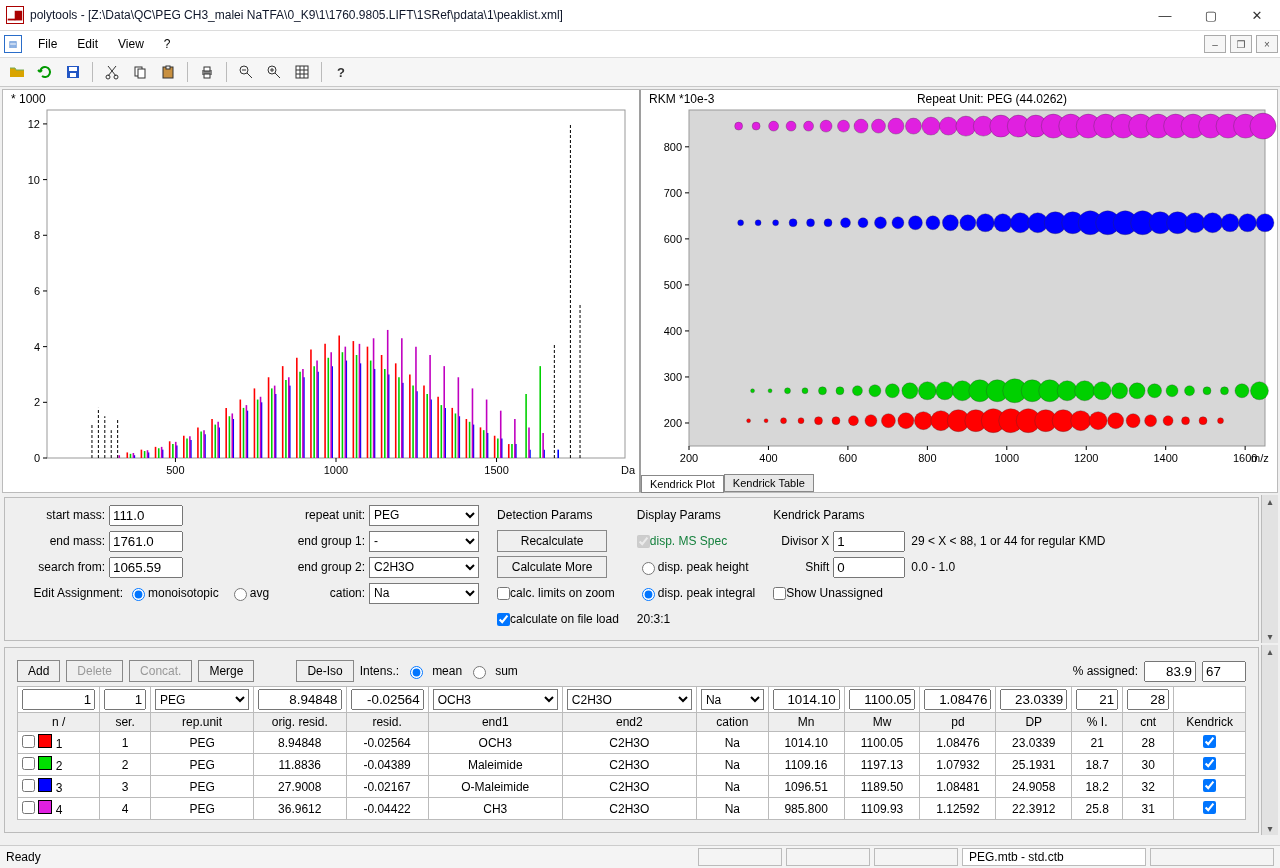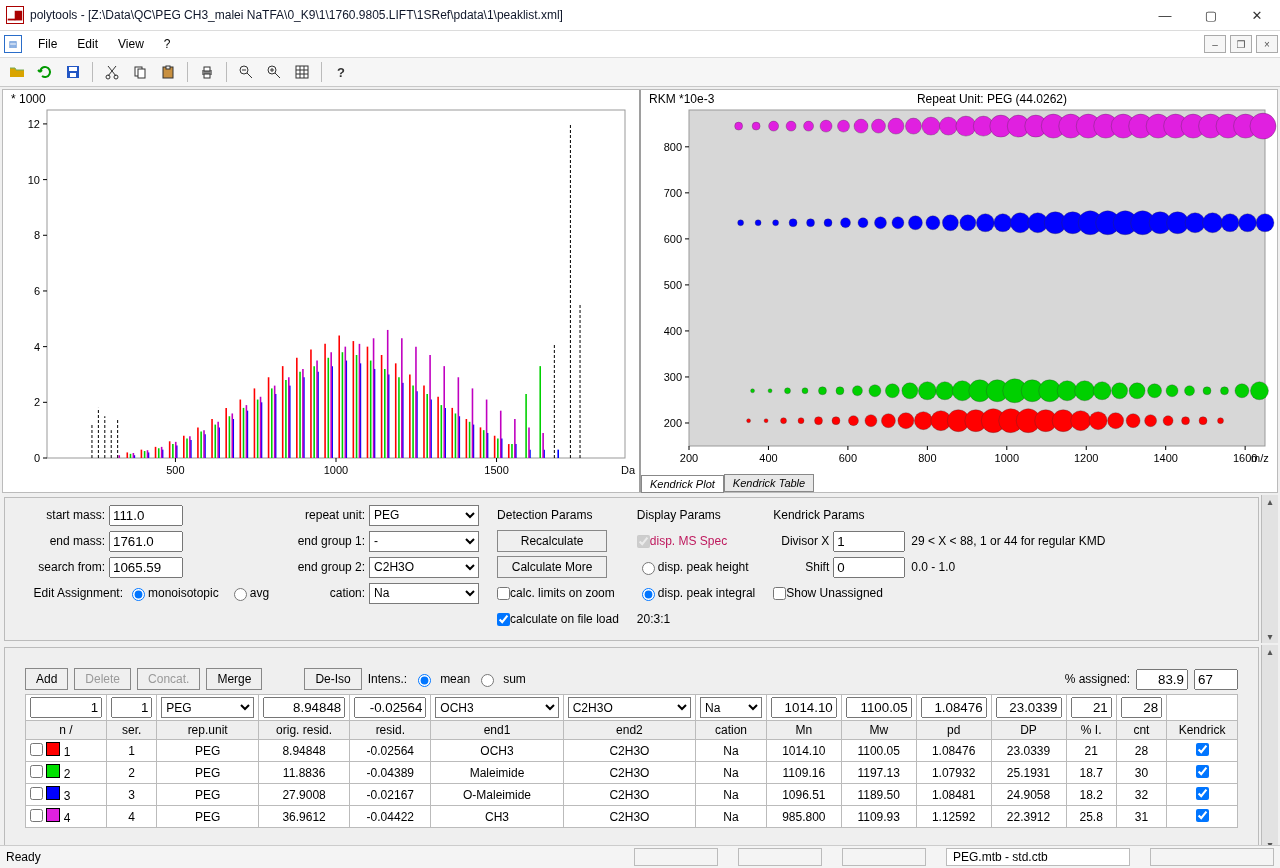--- a/index.html
+++ b/index.html
@@ -49,42 +49,42 @@
   .tool-btn svg { width:16px; height:16px; }
   .tool-sep { width:1px; height:20px; background:#bbb; margin:0 4px; }
   
   .chart-row { display:flex; height:402px; background:#fff; border:1px solid #bbb; margin:2px; }
   .chart-box { flex:1; position:relative; background:#fff; }
   .chart-box + .chart-box { border-left:2px solid #9e9e9e; }
   .chart-title { position:absolute; top:2px; left:8px; font-size:12px; }
   .chart-title-right { position:absolute; top:2px; right:210px; font-size:12px; }
   svg.chart { position:absolute; inset:0; width:100%; height:100%; }
   .ktab { position:absolute; bottom:0; left:0; display:flex; height:22px; align-items:flex-end;}
-  .ktab div { padding:2px 8px; border:1px solid #888; background:#e8e8e8; font-size:11px;font-style:italic; }
+  .ktab div { padding:2px 8px; border:1px solid #888; background:#e8e8e8; font-size:11px; }
   .ktab div.active { background:#fff; position:relative; top:1px;}
   
   .params-panel { display:flex; border:1px solid #bbb; margin:2px; background:#efefef; padding:6px 8px; gap:18px; position:relative;}
   .params-col label { display:inline-block; text-align:right; margin-right:4px;}
   .params-col .row { display:flex; align-items:center; margin-bottom:4px; height:22px;}
   select.sel { height:21px; border:1px solid #7a7a7a; background:#fff; font-size:12px;}
   .btn { height:22px; padding:1px 10px; background:#efefef; border:1px solid #888; font-size:12px;}
   .scroll-stub { width:16px; background:#e2e2e2; border-left:1px solid #bbb; display:flex; flex-direction:column; justify-content:space-between; align-items:center;}
   .scroll-stub span{font-size:10px; color:#555; padding:1px;}
   
-  .table-panel { border:1px solid #bbb; margin:2px; background:#efefef; padding:20px; position:relative;}
+  .table-panel { border:1px solid #bbb; margin:2px; background:#efefef; padding:12px; position:relative;}
   .table-toolbar { display:flex; align-items:center; gap:6px; margin-bottom:4px;}
   .table-toolbar .spacer{flex:1;}
   table.grid { border-collapse:collapse; width:100%; background:#fff; font-size:12px;}
   table.grid th, table.grid td { border:1px solid #bbb; padding:2px 4px; text-align:center; white-space:nowrap;}
   table.grid th{ background:#eee; font-weight:normal;}
   .swatch { width:12px; height:12px; display:inline-block; border:1px solid #000;}
   input[type=checkbox]{ margin:0; }
   
   .status-bar { position:absolute; bottom:0; left:0; right:0; height:22px; background:#f4f4f4; border-top:1px solid #ccc; display:flex; align-items:center; padding:0 6px; font-size:12px;}
-  .status-bar .pane { border:1px solid #bbb; height:16px; margin-left:20px; padding:0 6px; display:flex; align-items:center; background:#fff;}
+  .status-bar .pane { border:1px solid #bbb; height:16px; margin-left:4px; padding:0 6px; display:flex; align-items:center; background:#fff;}
   .status-bar .pane.empty{min-width:70px; background:#f4f4f4;}
   .ghdr input.inp, .ghdr select.sel{width:100%; box-sizing:border-box;}
 </style>
 </head>
 <body>
 
 <div class="title-bar">
   <span class="app-icon">▁▇</span>
   <span class="title-text">polytools - [Z:\Data\QC\PEG CH3_malei NaTFA\0_K9\1\1760.9805.LIFT\1SRef\pdata\1\peaklist.xml]</span>
   <div class="win-btn">—</div>
@@ -557,21 +557,21 @@
         </div>
     <div class="row">
           <input type="checkbox" checked="" style=""> 
           <span>calculate on  file load</span>
         </div>
   </div>
   <div class="params-col">
     <div class="row">Display Params</div>
     <div class="row">
           <input type="checkbox" checked="" disabled="" style=""> 
-          <span style="color:#be185d">disp. MS Spec</span>
+          <span style="color:#15803d">disp. MS Spec</span>
         </div>
     <div class="row">
           <input type="radio" style=""> 
           <span>disp. peak height</span>
         </div>
     <div class="row">
           <input type="radio" checked="" style=""> 
           <span>disp. peak integral</span>
         </div>
     <div class="row">20:3:1</div>

